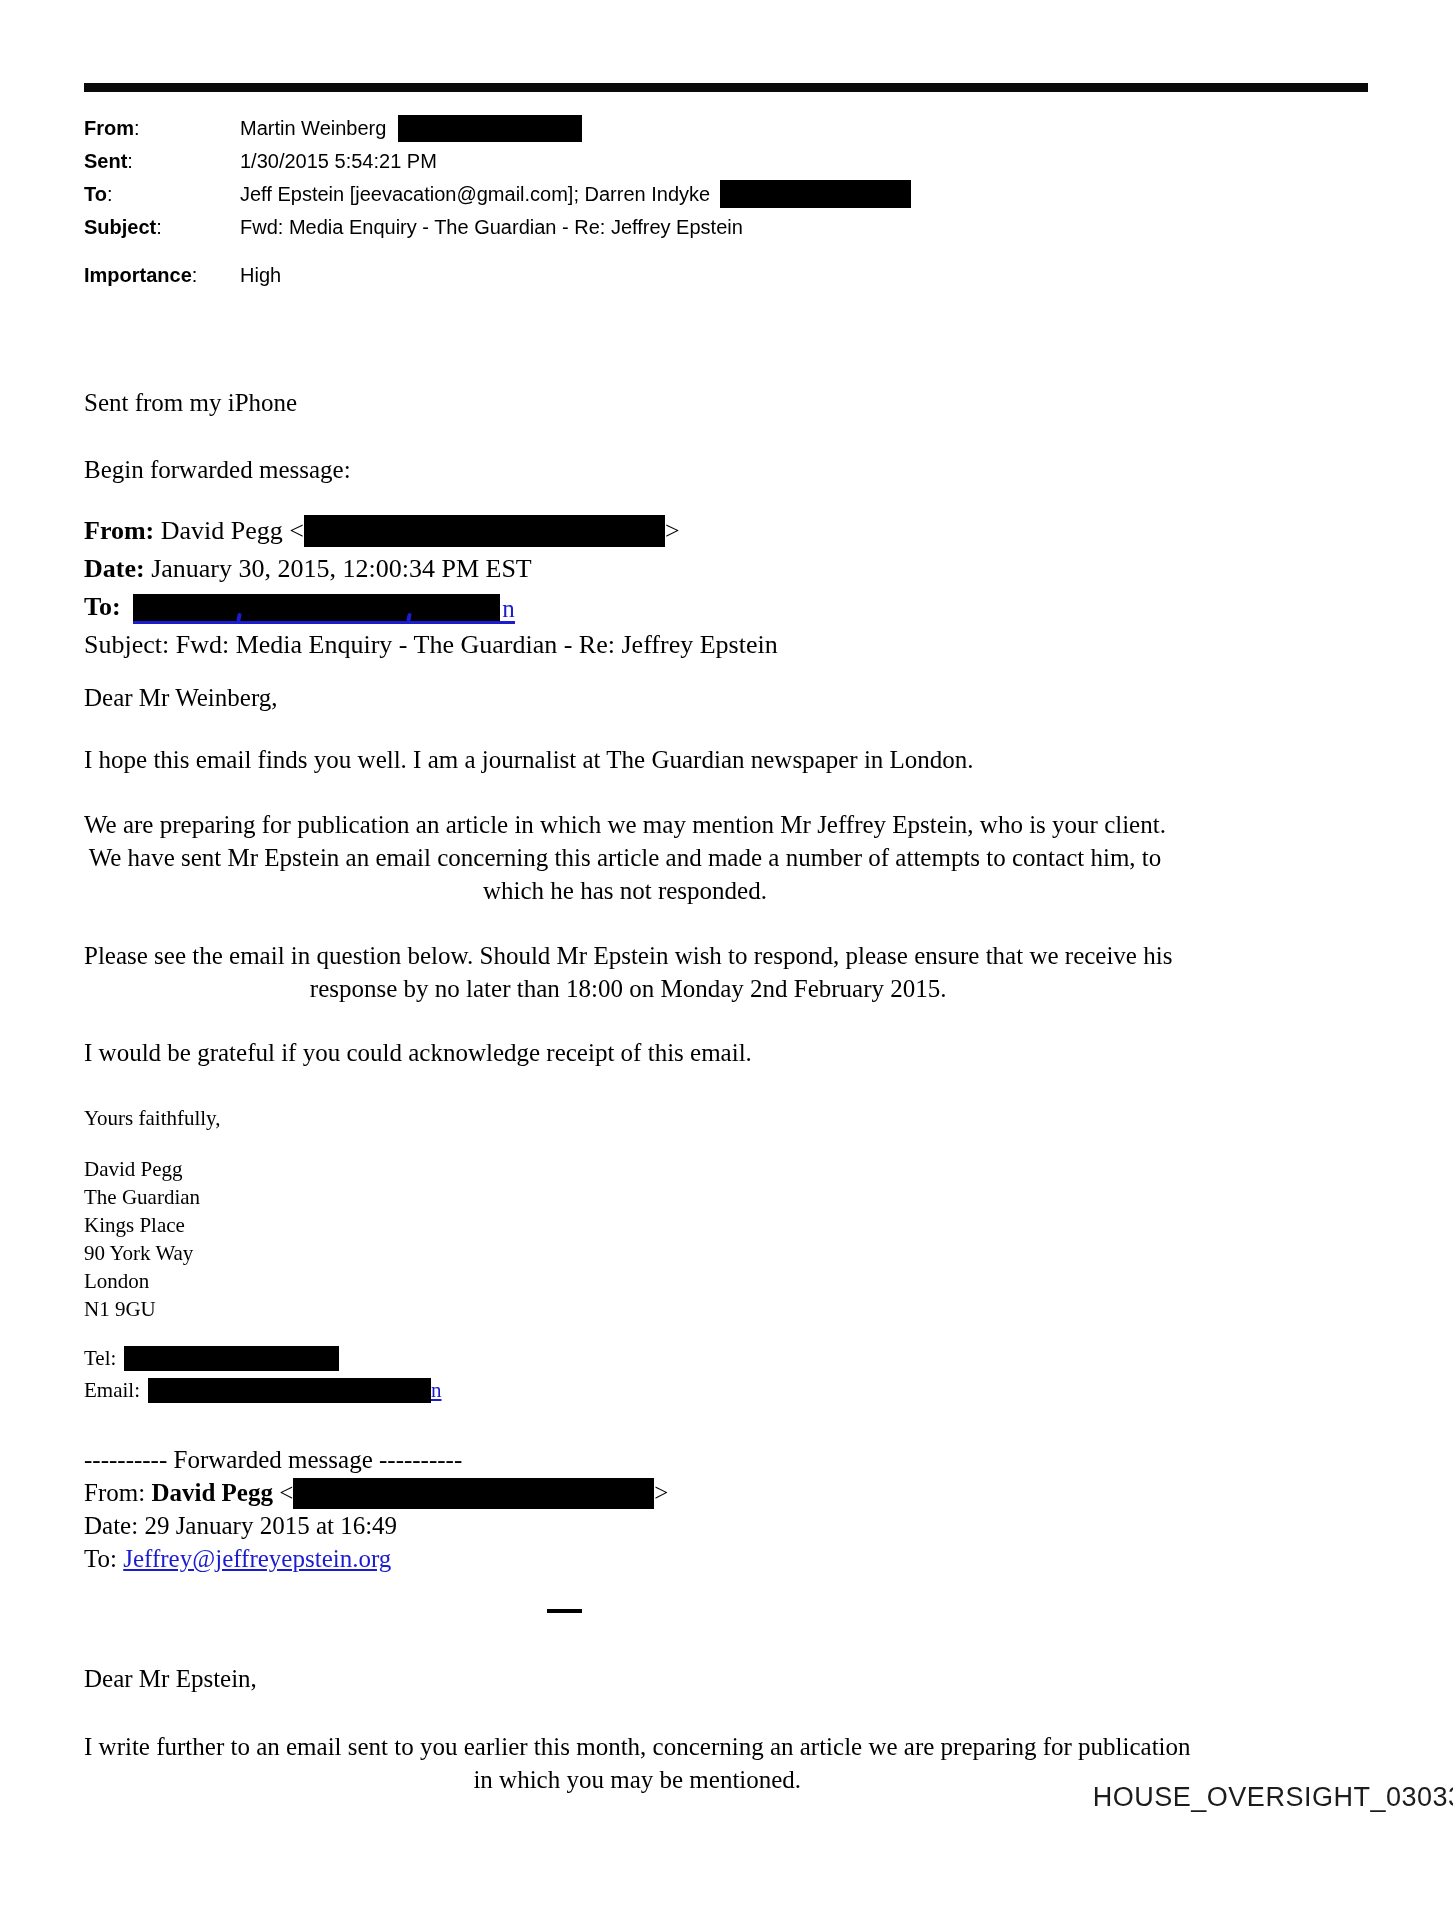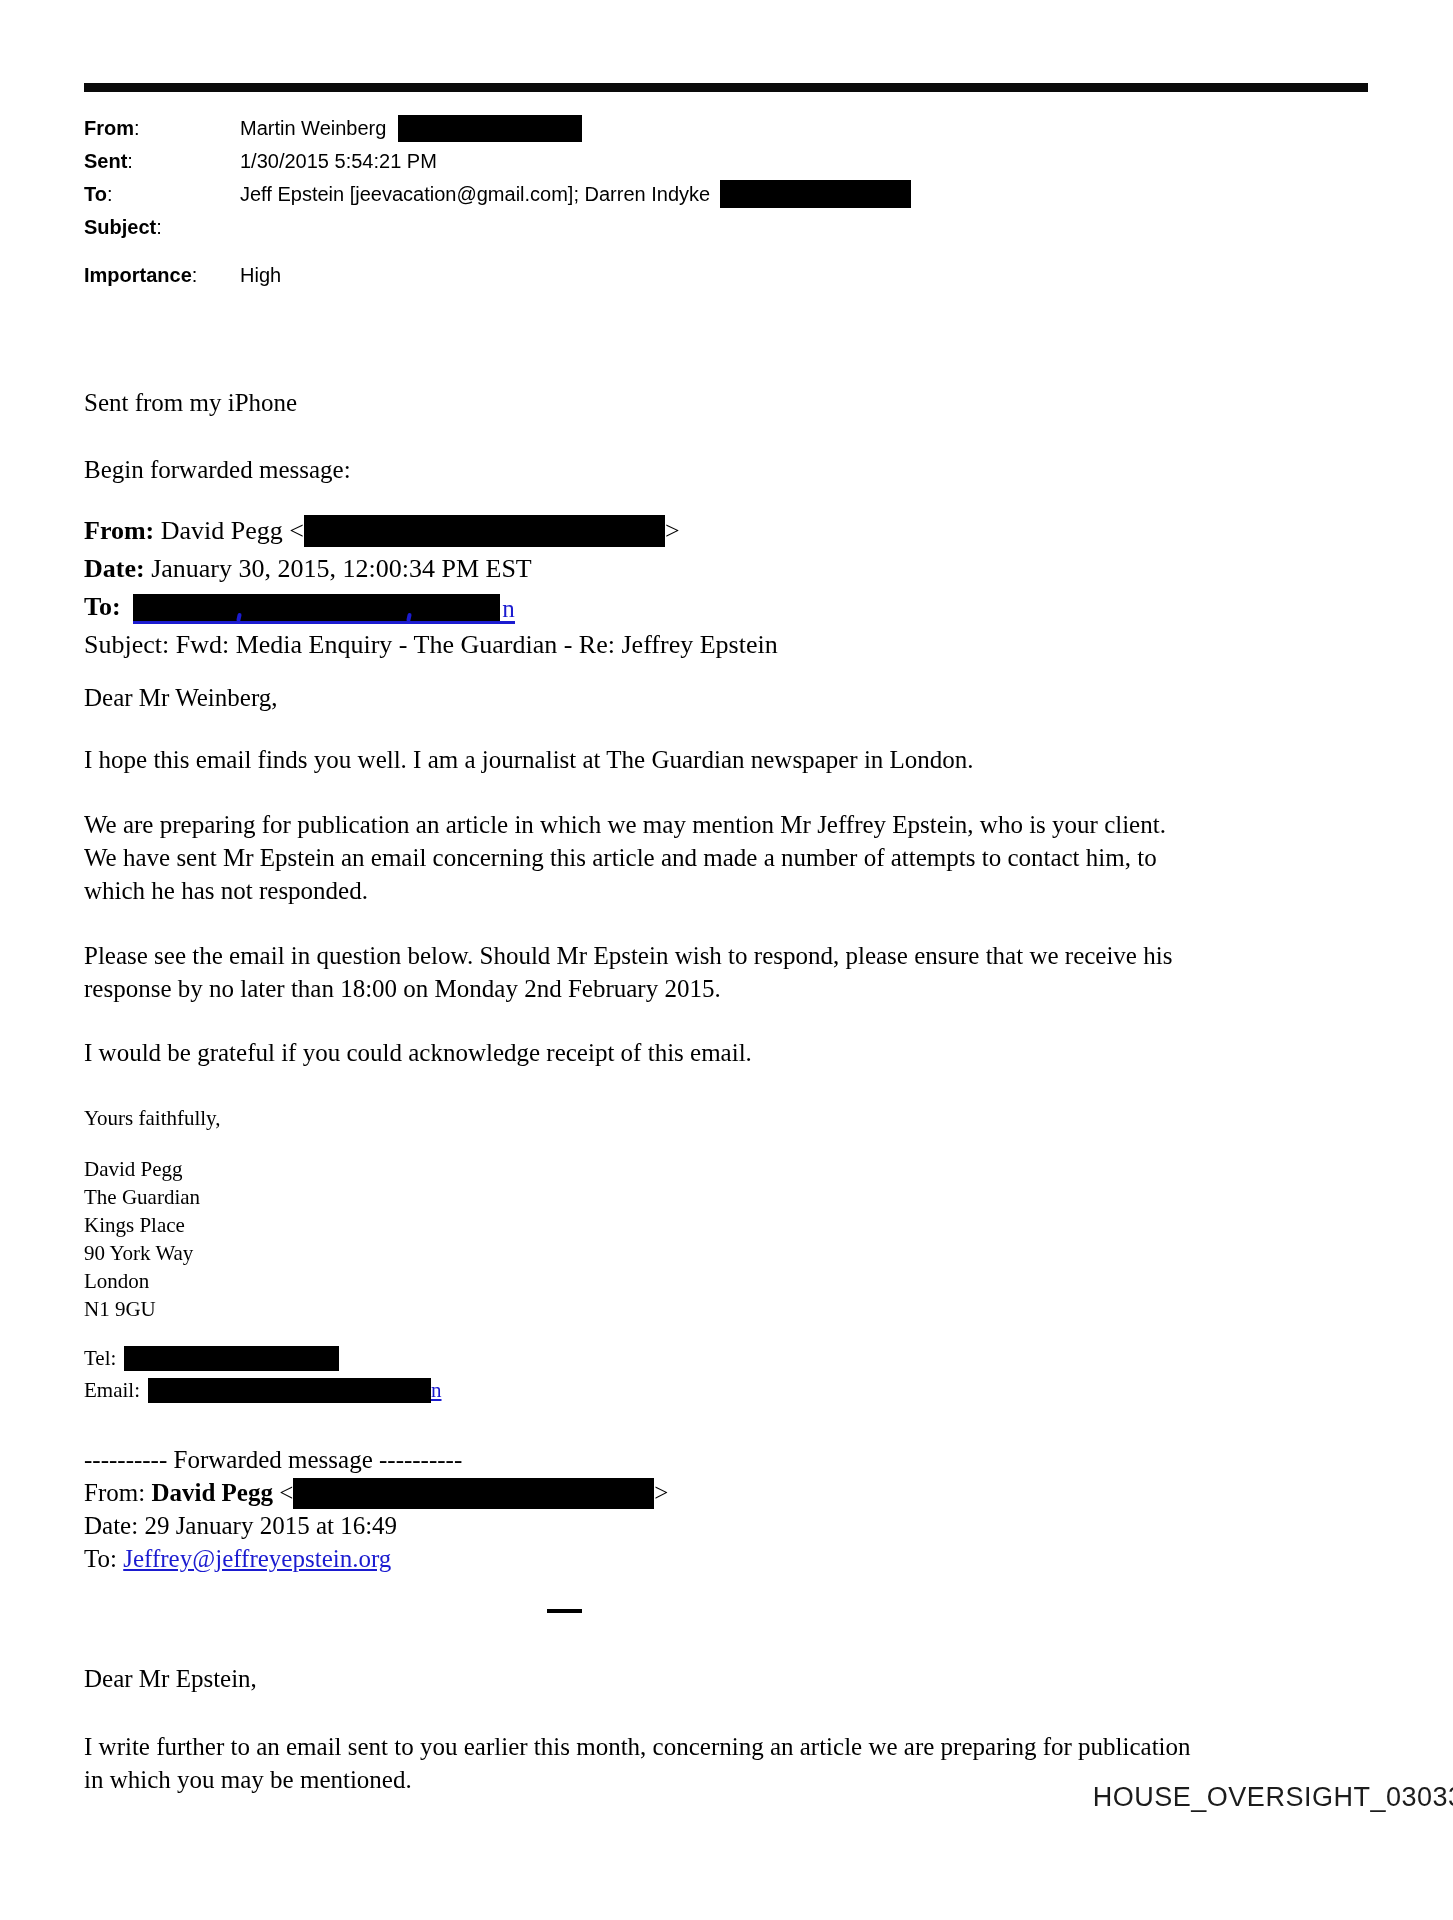--- a/index.html
+++ b/index.html
@@ -18,21 +18,21 @@
   .hrow { display:flex; }
   .hlabel { width:156px; font-weight:bold; flex:0 0 156px; }
   .hlabel .colon { font-weight:normal; }
   .hval { white-space:nowrap; }
 
   .redaction { display:inline-block; background:var(--redact); }
   .hbox { width:184px; height:27px; margin-left:12px; vertical-align:middle; margin-top:-3px; }
   .hbox2 { width:191px; height:28px; margin-left:10px; vertical-align:middle; margin-top:-3px; }
 
   
-  .t { position:absolute; left:84px; font-size:25px; line-height:33px; white-space:pre-line; }
+  .t { position:absolute; left:84px; font-size:25px; line-height:33px; white-space:pre-line;text-align:center; }
   .small { font-size:21px; }
 
   .fwd1 { position:absolute; left:84px; top:512px; font-size:26px; line-height:38px; }
   .fwd1 .bold-line { font-weight:normal; }
   .fbox { width:361px; height:32px; vertical-align:middle; margin-top:-4px; }
 
   .redlink { display:inline-flex; align-items:flex-end; position:relative;
              border-bottom:3px solid var(--link); margin-left:6px; transform:translateY(6px); }
   .tobox { width:367px; height:27px; display:inline-block; background:var(--redact); }
   .peek { color:var(--link); font-size:25px; line-height:1.0; padding-left:2px; }
@@ -71,20 +71,21 @@
     <div class="hrow">
       <span class="hlabel"><span>Sent</span><span class="colon">:</span></span>
       <span class="hval">1/30/2015 5:54:21 PM</span>
     </div>
     <div class="hrow">
       <span class="hlabel"><span>To</span><span class="colon">:</span></span>
       <span class="hval"><span>Jeff Epstein [jeevacation@gmail.com]; Darren Indyke</span><span class="redaction hbox2"></span></span>
     </div>
     <div class="hrow">
       <span class="hlabel"><span>Subject</span><span class="colon">:</span></span>
+      <span class="hval">Fwd: Media Enquiry - The Guardian - Re: Jeffrey Epstein</span>
     </div>
   </div>
 
   <div class="hdr2">
     <div class="hrow">
       <span class="hlabel"><span>Importance</span><span class="colon">:</span></span>
       <span class="hval">High</span>
     </div>
   </div>
 

